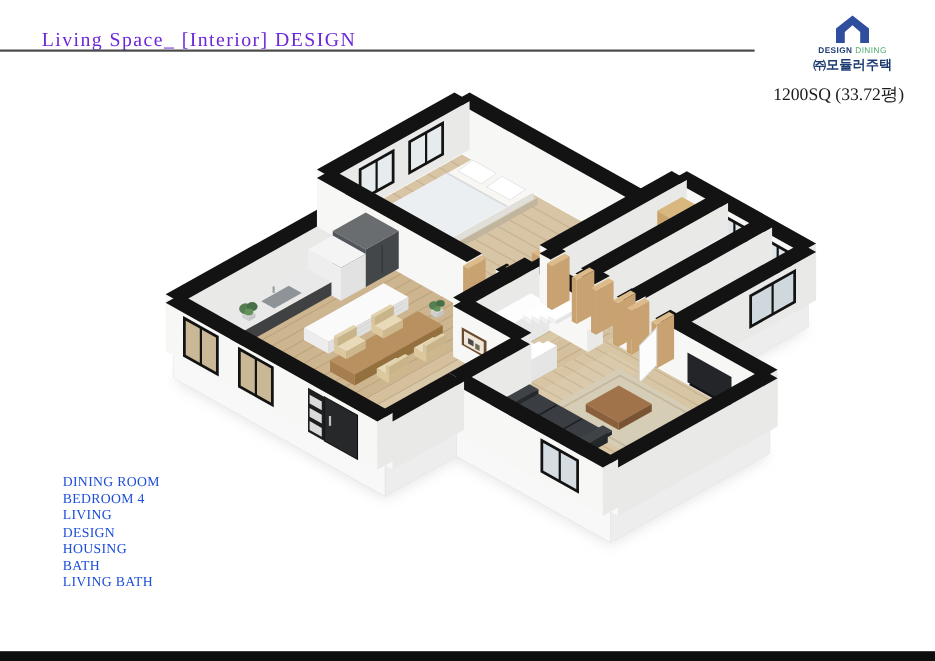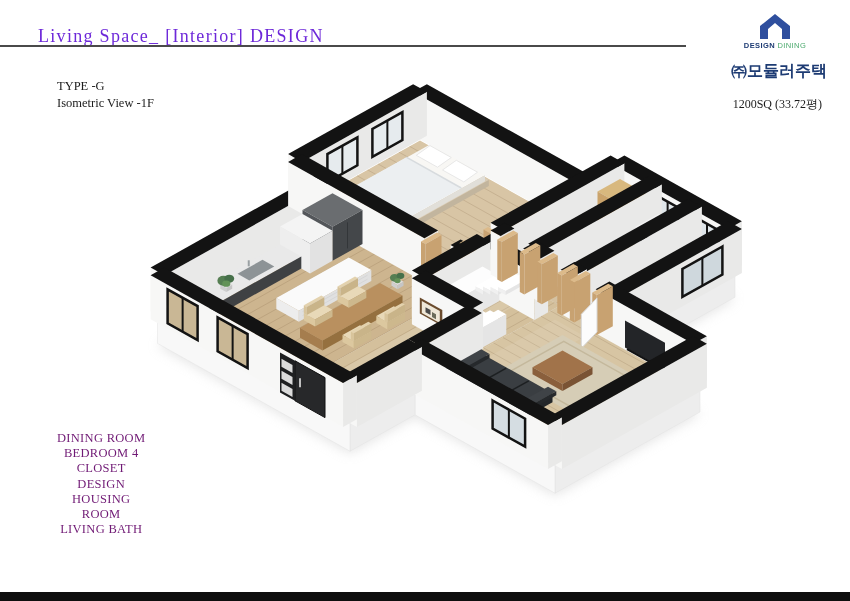--- a/index.html
+++ b/index.html
@@ -7,48 +7,44 @@
         font-family:"Liberation Serif",serif;}
   .header-title{position:absolute;left:38px;top:26px;font-size:18px;color:#6d28d9;
         letter-spacing:1.3px;white-space:nowrap;}
   .header-rule{position:absolute;left:0;top:45px;width:686px;height:2px;background:#4a4a4a;}
   .logo{position:absolute;left:731px;top:12px;width:88px;text-align:center;
         font-family:"Liberation Sans",sans-serif;}
   .logo-mark{display:block;margin:0 auto 1px auto;}
   .logo-brandline{font-size:7.5px;letter-spacing:0.4px;white-space:nowrap;}
   .logo-housing{color:#1d3b73;font-weight:bold;}
   .logo-system{color:#4aa96c;}
-  .logo-company{font-size:16px;font-weight:bold;color:#1d3b73;margin-top:11px;white-space:nowrap;font-family:Liberation Serif, serif;}
+  .logo-company{font-size:12px;font-weight:bold;color:#1d3b73;margin-top:1px;white-space:nowrap;font-family:Liberation Serif, serif;}
   .type-block{position:absolute;left:57px;top:78px;font-size:12.5px;color:#1b1b1b;line-height:17px;}
-  .area-label{position:absolute;right:28px;top:96px;font-size:12px;color:#1b1b1b;}
+  .area-label{position:absolute;right:28px;top:76px;font-size:16px;color:#1b1b1b;}
   .room-list{position:absolute;left:57px;top:431px;font-size:12.5px;line-height:15.2px;
-        color:#701a75;letter-spacing:0.3px;text-align:center;}
+        color:#1d4ed8;letter-spacing:0.3px;}
   .bottom-bar{position:absolute;left:0;top:592px;width:850px;height:9px;background:#0e0e0e;}
   #iso-scene{position:absolute;left:0;top:0;}
 </style>
 </head>
 <body>
 
 <div class="page">
 
   <div class="header-title">Living Space_ [Interior] DESIGN</div>
   <div class="header-rule"></div>
 
   <div class="logo">
     <svg class="logo-mark" width="36" height="28" viewBox="0 0 36 28">
       <path d="M3 27 L3 14 L18 2 L33 14 L33 27 L25 27 L25 17 L18 11 L11 17 L11 27 Z" fill="#2f4f9e"></path>
     </svg>
     <div class="logo-brandline"><span class="logo-housing">DESIGN</span> <span class="logo-system">DINING</span></div>
     <div class="logo-company">㈜모듈러주택</div>
   </div>
 
-  <div class="type-block">
-    <div>TYPE -G</div>
-    <div>Isometric View -1F</div>
-  </div>
 
   <div class="area-label">1200SQ (33.72평)</div>
 
   <svg id="iso-scene" width="850" height="601" viewBox="0 0 850 601">
     <defs>
       <filter id="softblur" x="-20%" y="-20%" width="140%" height="140%">
         <feGaussianBlur stdDeviation="6"></feGaussianBlur>
       </filter>
     </defs>
   <polygon points="420.0,162.0 582.5,253.0 617.5,233.4 735.0,299.2 615.0,366.4 700.0,414.0 555.0,495.2 415.0,416.8 350.0,453.2 157.5,345.4 327.5,250.2 295.0,232.0" fill="#c9c9c9" opacity="0.5" filter="url(#softblur)"></polygon>
@@ -366,21 +362,21 @@
       <line x1="300" y1="378.15999999999997" x2="300" y2="387.15999999999997" stroke="#c0c0c0" stroke-width="2"></line>
       <polygon points="280.0,352.4 295.0,360.8 295.0,400.8 280.0,392.4" fill="#1e1f21"></polygon>
       <polygon points="281.5,358.8 292.5,365.0 292.5,373.0 281.5,366.8" fill="#f0f0f0" opacity="0.9"></polygon>
       <polygon points="281.5,370.8 292.5,377.0 292.5,385.0 281.5,378.8" fill="#f0f0f0" opacity="0.9"></polygon>
       <polygon points="281.5,382.8 292.5,389.0 292.5,397.0 281.5,390.8" fill="#f0f0f0" opacity="0.9"></polygon>
     </svg>
 
   <div class="room-list">
     <div>DINING ROOM</div>
     <div>BEDROOM 4</div>
-    <div>CLOSET</div>
+    <div>LIVING</div>
     <div>DESIGN</div>
     <div>HOUSING</div>
-    <div>ROOM</div>
+    <div>BATH</div>
     <div>LIVING BATH</div>
   </div>
 
   <div class="bottom-bar"></div>
 </div>
 
 </body></html>

